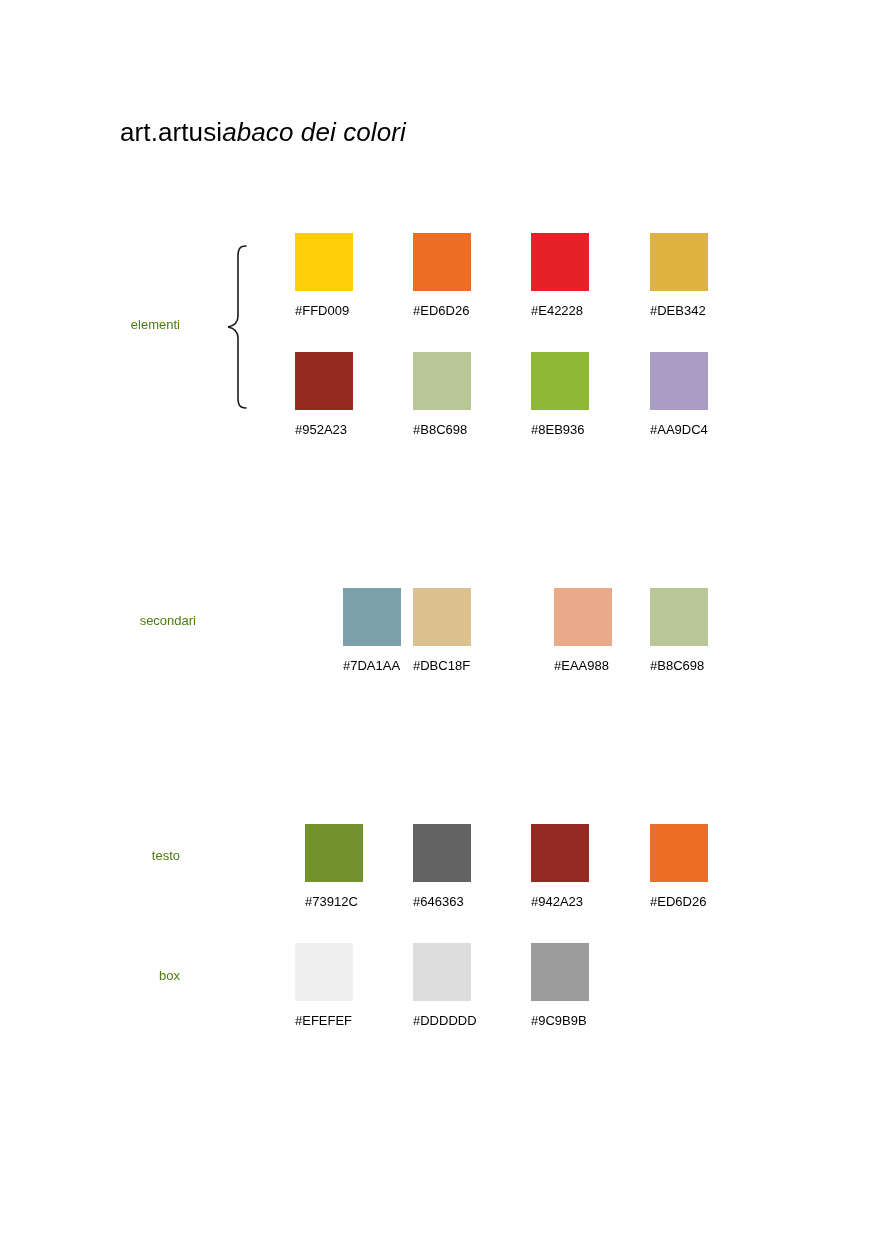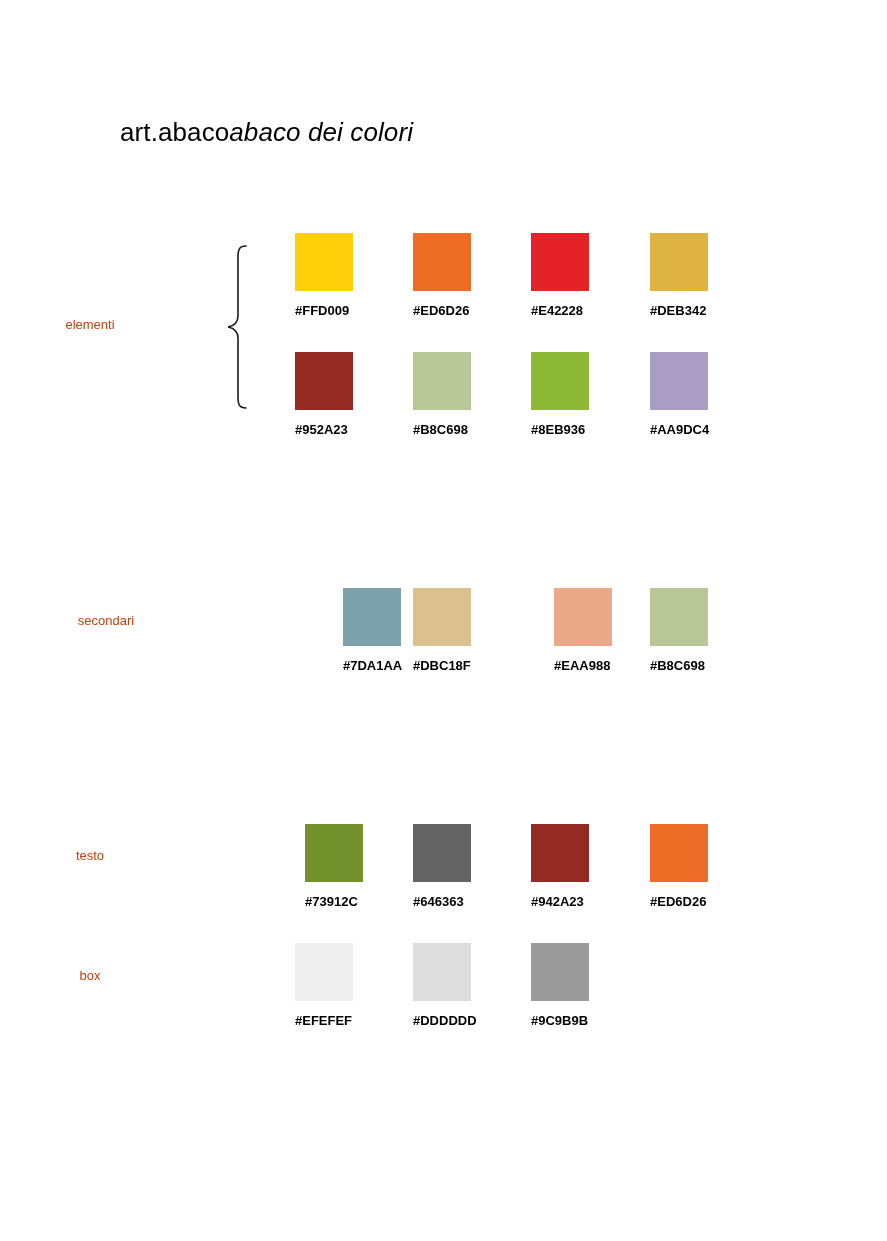--- a/index.html
+++ b/index.html
@@ -27,24 +27,24 @@
     white-space: nowrap;
     letter-spacing: 0.1px;
   }
   .doc-title .brand { font-style: normal; }
   .doc-title .subject { font-style: italic; }
 
   
   .group-label {
     position: absolute;
     width: 180px;
-    text-align: center;
+    text-align: right;
     font-size: 13px;
     line-height: 16px;
-    color: #c2410c;
+    color: #4d7c0f;
     white-space: nowrap;
   }
 
   
   .brace {
     position: absolute;
     left: 224px;
     top: 244px;
     width: 26px;
     height: 166px;
@@ -68,30 +68,29 @@
     height: 58px;
     display: block;
   }
   .swatch-hex {
     margin-top: 12px;
     font-size: 13px;
     line-height: 15px;
     color: #000000;
     white-space: nowrap;
     text-align: left;
-    font-weight: bold;
   }
 </style>
 </head>
 <body>
 
 <div class="page">
 
   <div class="doc-title">
-    <span class="brand">art.abaco</span><span class="subject">abaco dei colori</span>
+    <span class="brand">art.artusi</span><span class="subject">abaco dei colori</span>
   </div>
 
   <div class="group-label" style="left:0px; top:317px;">elementi</div>
 
   <div class="brace">
     <svg width="26" height="166" viewBox="0 0 26 166" fill="none" xmlns="http://www.w3.org/2000/svg" aria-hidden="true">
       <path d="M22 2 C15 2 14 6 14 13 L14 72 C14 79 9 82 4 83 C9 84 14 87 14 94 L14 153 C14 160 15 164 22 164" stroke="#1a1a1a" stroke-width="1.6" fill="none" stroke-linecap="round"></path>
     </svg>
   </div>
 

